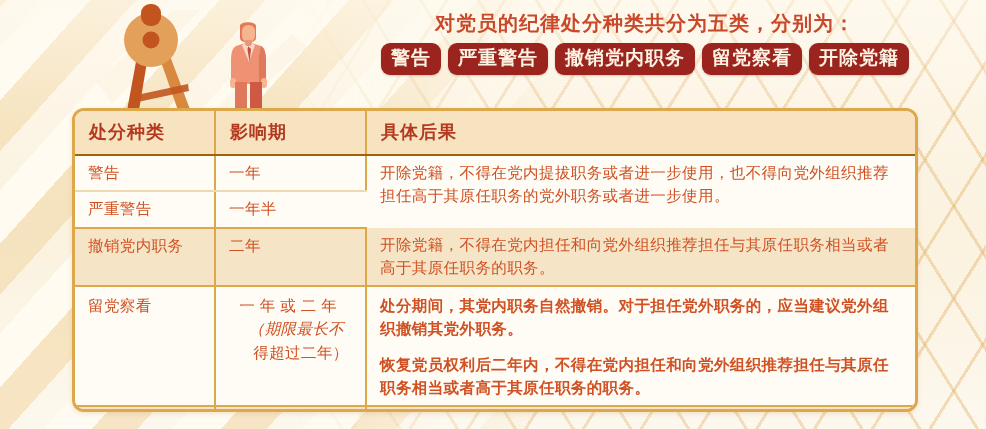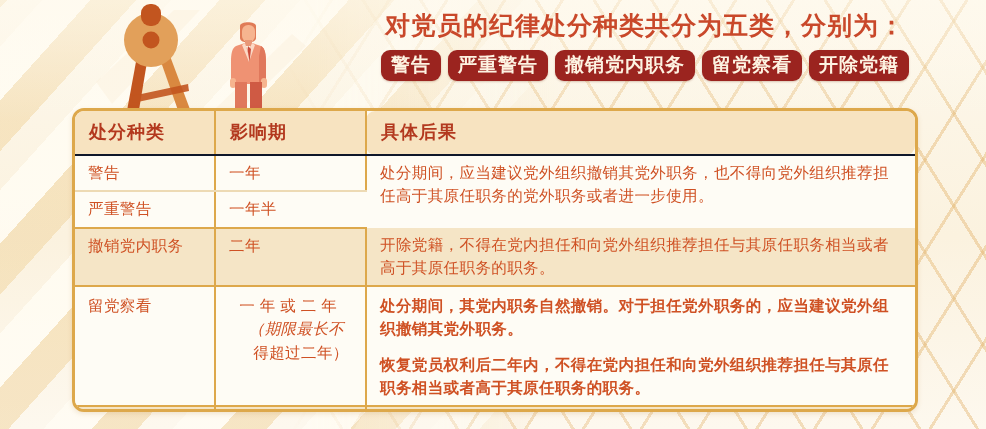--- a/index.html
+++ b/index.html
@@ -78,21 +78,21 @@
     width: 210px; height: 120px;
   }
 
   
   .header {
     position: absolute;
     left: 320px; top: 10px;
     width: 650px;
   }
   .title {
-    font-size: 25px;
+    font-size: 20px;
     font-weight: bold;
     color: #c9482a;
     letter-spacing: 1px;
     text-align: center;
     line-height: 1.3;
     white-space: nowrap;
   }
   .badges {
     display: flex;
     justify-content: center;
@@ -136,24 +136,24 @@
   col.c-cons  { width: auto; }
 
   thead th {
     background: #f7e3c0;
     color: #b3391f;
     font-size: 18px;
     font-weight: bold;
     text-align: left;
     padding: 9px 14px 10px 14px;
     border-right: 2px solid #dda84b;
-    border-bottom: 2px solid #0f172a;
+    border-bottom: 2px solid #a16207;
     letter-spacing: 1px;
   }
-  thead th:last-child { border-right: none; border-radius: 9px; }
+  thead th:last-child { border-right: none; }
 
   tbody td {
     font-size: 15.5px;
     color: #cf5124;
     vertical-align: top;
     padding: 5px 13px 6px 13px;
     border-right: 2px solid #dda84b;
     line-height: 1.5;
     letter-spacing: 0.4px;
   }
@@ -262,21 +262,21 @@
           <th>处分种类</th>
           <th>影响期</th>
           <th>具体后果</th>
         </tr>
       </thead>
       <tbody>
 
         <tr class="shade-light">
           <td class="sep-bottom">警告</td>
           <td class="sep-bottom">一年</td>
-          <td rowspan="2">处分期间，应当建议党外组织撤销其党外职务，也不得向党外组织推荐担任高于其原任职务的党外职务或者进一步使用。</td>
+          <td rowspan="2">开除党籍，不得在党内提拔职务或者进一步使用，也不得向党外组织推荐担任高于其原任职务的党外职务或者进一步使用。</td>
         </tr>
 
         <tr class="shade-light">
           <td class="rule-bottom">严重警告</td>
           <td class="rule-bottom">一年半</td>
         </tr>
 
         <tr class="shade-dark">
           <td class="rule-bottom">撤销党内职务</td>
           <td class="rule-bottom">二年</td>

